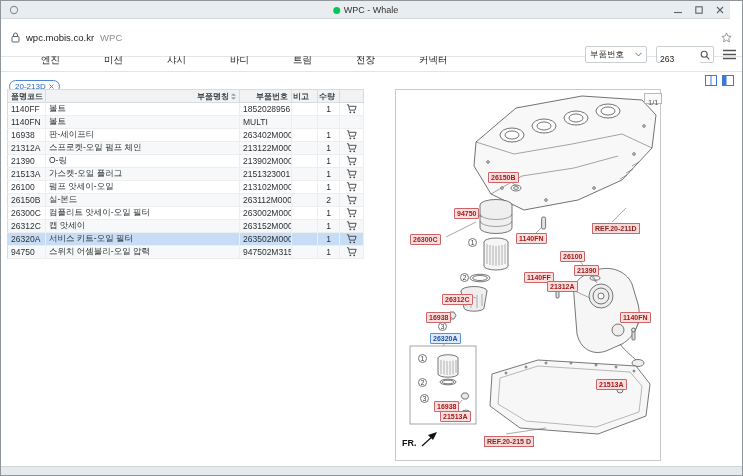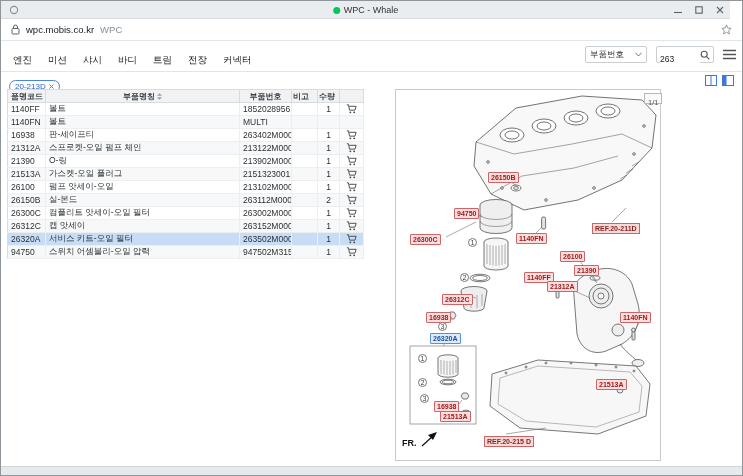--- a/index.html
+++ b/index.html
@@ -9,47 +9,47 @@
 
   
   .titlebar{position:absolute;left:0;top:0;right:12px;height:18px;background:#e9edf0;border-bottom:1px solid #d7dbde;}
   .tb-left{position:absolute;left:8px;top:4px;width:10px;height:10px;}
   .tb-title{position:absolute;left:50%;top:0;height:18px;transform:translateX(-50%);display:flex;align-items:center;gap:4px;font-size:9px;color:#333;}
   .fav{width:7px;height:7px;border-radius:50%;background:#03c75a;}
   .tb-controls{position:absolute;right:6px;top:0;height:18px;display:flex;align-items:center;gap:12px;}
   .tb-controls span{display:inline-flex;width:9px;height:9px;align-items:center;justify-content:center;cursor:default;}
 
   
-  .addressbar{position:absolute;left:0;top:18px;right:0;height:22px;background:#fff;border-bottom:1px solid #e3e6e8;display:flex;align-items:center;padding:0 10px;font-size:9.5px;}
+  .addressbar{position:absolute;left:0;top:18px;right:0;height:38px;background:#fff;border-bottom:1px solid #e3e6e8;display:flex;align-items:center;padding:0 10px;font-size:9.5px;}
   .addr-lock{display:inline-flex;margin-right:6px;}
   .addr-host{color:#202124;}
   .addr-path{color:#8a9095;margin-left:6px;}
   .addr-star{margin-left:auto;display:inline-flex;}
 
   
   .searchbar{position:absolute;top:45px;right:6px;display:flex;align-items:center;gap:9px;}
   .sel{display:flex;align-items:center;justify-content:space-between;width:62px;height:17px;border:1px solid #c9ced2;border-radius:2px;font-size:8.5px;color:#333;padding:0 4px;background:#fff;}
   .searchbox{display:flex;align-items:center;width:58px;height:17px;border:1px solid #c9ced2;border-radius:2px;background:#fff;padding:0 3px;}
   .searchbox input{border:0;outline:0;width:40px;font-size:8.5px;font-family:inherit;color:#222;margin-top:8px;}
   .burger{display:inline-flex;}
 
   
   .nav{position:absolute;left:12px;top:53px;display:flex;gap:16px;font-size:9.5px;color:#222;}
-  .nav span{cursor:pointer;}
+  .nav span{cursor:pointer;margin-left:28px;}
   .divider{position:absolute;left:0;right:0;top:70px;border-top:1px solid #e2e5e7;}
 
   
   .chiprow{position:absolute;left:8px;top:74px;right:8px;height:15px;}
   .chip{display:inline-flex;align-items:center;gap:3px;height:13px;border:1px solid #4f83d6;border-radius:8px;padding:4px 5px;font-size:8px;color:#2b62c4;background:#fff;cursor:pointer;}
   .view-icons{position:absolute;right:0;top:0;display:flex;gap:5px;}
   .view-icons span{display:inline-flex;cursor:pointer;}
 
   
   table.parts{position:absolute;left:6px;top:88px;width:356px;border-collapse:collapse;table-layout:fixed;font-size:8.5px;}
-  table.parts th{background:#f0f2f4;border:1px solid #d8dcdf;height:13px;font-weight:bold;color:#3c4043;font-size:8px;text-align:center;padding:0 3px;white-space:nowrap;overflow:hidden;}
+  table.parts th{background:#f0f2f4;border:1px solid #d8dcdf;height:13px;font-weight:bold;color:#3c4043;font-size:8px;text-align:right;padding:0 3px;white-space:nowrap;overflow:hidden;}
   table.parts th.ctr{text-align:left;padding:0 1px;}
   table.parts td{border-right:1px solid #eceef0;border-bottom:1px solid #eceef0;height:11.5px;padding:0 3px;white-space:nowrap;overflow:hidden;color:#2d3033;}
   table.parts{border:1px solid #d8dcdf;}
   tbody tr:nth-child(even){background:#f6f8f9;}
   tbody tr.selected{background:#c7ddf6;}
   td.c-pn{color:#1e63b8;cursor:pointer;}
   td.c-pn.plain{color:#333;cursor:default;}
   td.c-rm,td.c-qty{text-align:center;}
   td.c-cart{text-align:center;padding:0;}
   .cart{display:inline-flex;cursor:pointer;vertical-align:middle;}

